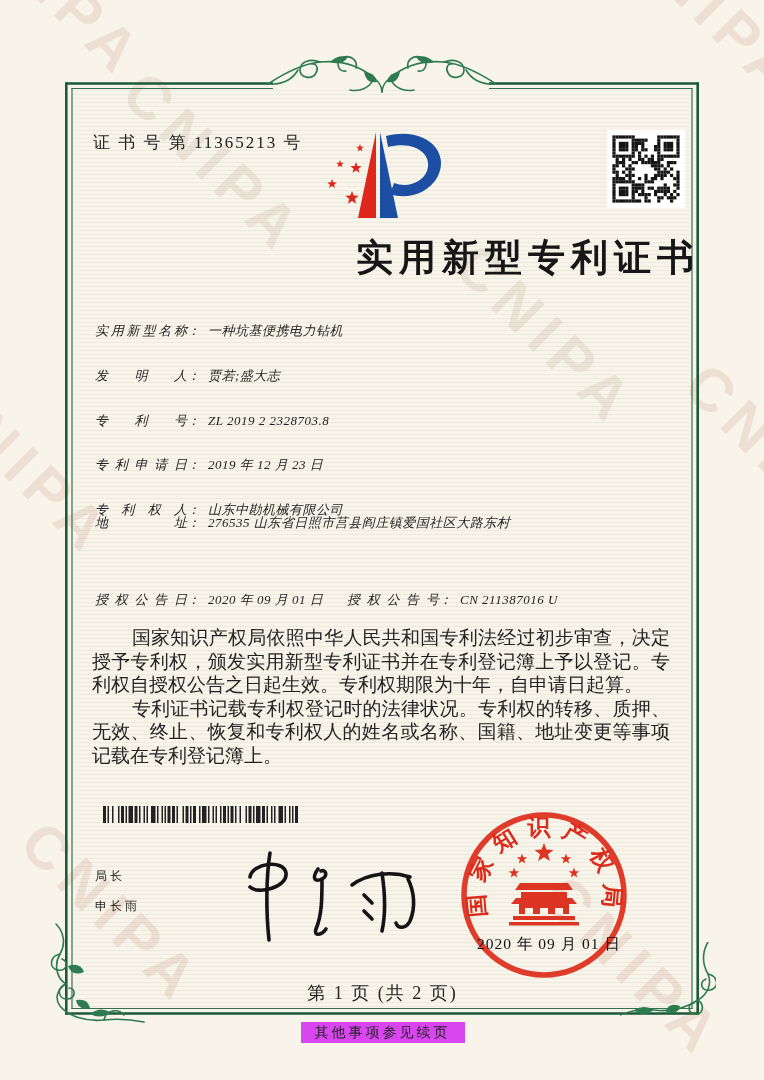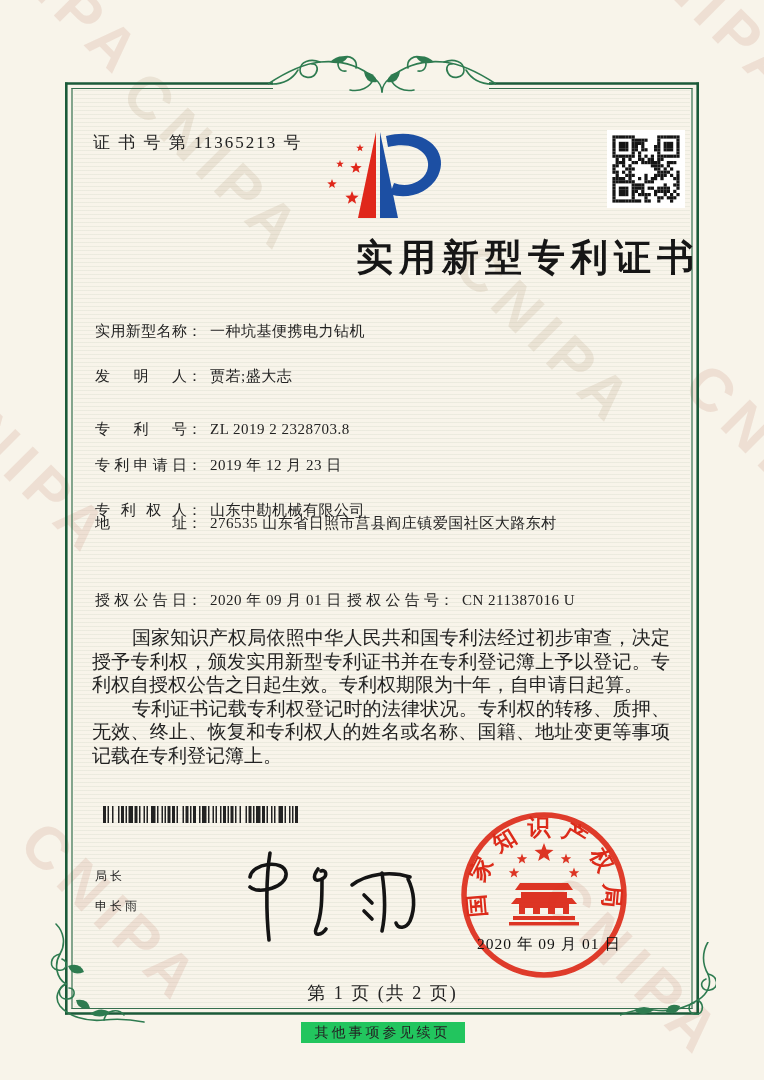--- a/index.html
+++ b/index.html
@@ -12,31 +12,31 @@
   .wm.pink{color:rgba(205,148,132,0.22);}
   
   .guilloche{position:absolute;left:74px;top:90px;width:616px;height:917px;z-index:0;
       background:repeating-linear-gradient(0deg, rgba(122,152,122,0.10) 0px, rgba(122,152,122,0.10) 1px,
       rgba(0,0,0,0) 1px, rgba(0,0,0,0) 4px);}
   svg{position:absolute;}
   .abs{position:absolute;z-index:3;}
   .cert-number{left:93px;top:131px;font-size:17px;letter-spacing:2px;}
   .title{left:65px;top:233px;width:635px;text-align:right;font-size:37px;font-weight:bold;
          letter-spacing:6px;color:#161616;}
-  .frow{left:95px;font-size:15px;white-space:nowrap;z-index:3;position:absolute;}
+  .frow{left:95px;font-size:13px;white-space:nowrap;z-index:3;position:absolute;font-style:italic;}
   .flabel{display:inline-block;width:92px;text-align:justify;text-align-last:justify;}
   .fcolon{display:inline-block;margin-right:8px;}
   .fval{letter-spacing:0.5px;}
   .paras{left:92px;top:626px;width:578px;font-size:19px;line-height:23.5px;text-align:justify;z-index:3;position:absolute;}
   .paras p{margin:0;text-indent:2.1em;}
   .director{left:95px;font-size:12px;letter-spacing:3px;z-index:3;position:absolute;}
   .seal-date{left:477px;top:934px;font-size:15.5px;letter-spacing:1px;color:#111;z-index:5;position:absolute;}
   .page-number{left:65px;top:981px;width:635px;text-align:center;font-size:18px;letter-spacing:2px;z-index:3;position:absolute;}
   .cont-note{left:65px;top:1024px;width:635px;text-align:center;font-size:14px;z-index:3;position:absolute;}
-  .cont-note span{background:#22c55e;padding:3px 14px;letter-spacing:3px;}
+  .cont-note span{background:#d946ef;padding:3px 14px;letter-spacing:3px;}
   .vs{fill:none;stroke:#2e7b50;stroke-width:1.6;stroke-linecap:round;}
   .vf{fill:#2e7b50;stroke:none;}
   .sig{stroke:#141414;stroke-width:3.6;fill:none;stroke-linecap:round;stroke-linejoin:round;}
 </style>
 </head>
 <body>
 
 <div class="page">
 
   <div class="wm pink" style="left:-60px;top:-48px;">CNIPA</div>
@@ -357,21 +357,21 @@
     </svg>
 
   <div class="abs title">实用新型专利证书</div>
 
   <div class="frow" style="top:322px;">
     <span class="flabel">实用新型名称</span><span class="fcolon">：</span><span class="fval">一种坑基便携电力钻机</span>
   </div>
   <div class="frow" style="top:367px;">
     <span class="flabel">发明人</span><span class="fcolon">：</span><span class="fval">贾若;盛大志</span>
   </div>
-  <div class="frow" style="top:412px;margin-top:8px;">
+  <div class="frow" style="top:412px;">
     <span class="flabel">专利号</span><span class="fcolon">：</span><span class="fval">ZL 2019 2 2328703.8</span>
   </div>
   <div class="frow" style="top:456px;">
     <span class="flabel">专利申请日</span><span class="fcolon">：</span><span class="fval">2019 年 12 月 23 日</span>
   </div>
   <div class="frow" style="top:501px;">
     <span class="flabel">专利权人</span><span class="fcolon">：</span><span class="fval">山东中勘机械有限公司</span>
   </div>
   <div class="frow" style="top:514px;">
     <span class="flabel">地址</span><span class="fcolon">：</span><span class="fval">276535 山东省日照市莒县阎庄镇爱国社区大路东村</span>

